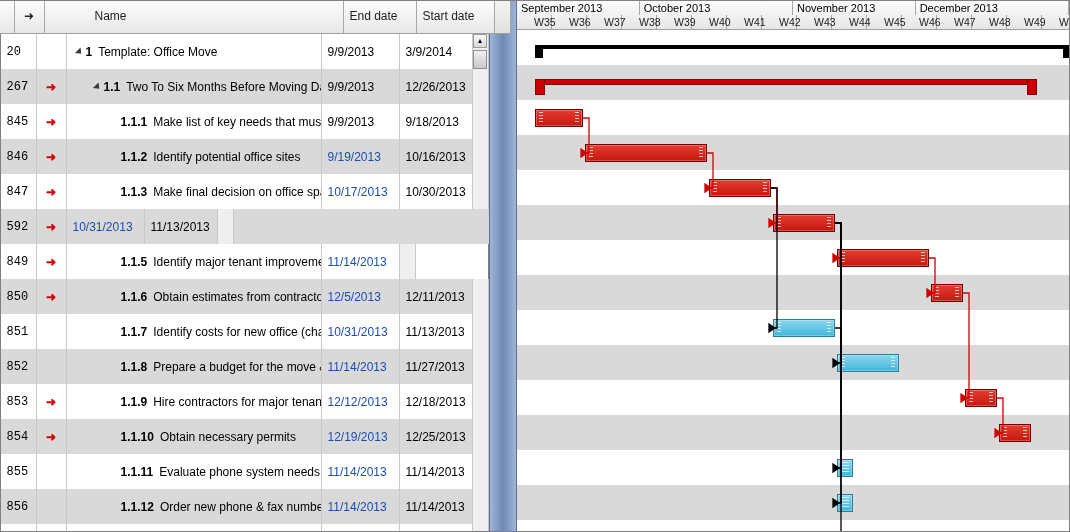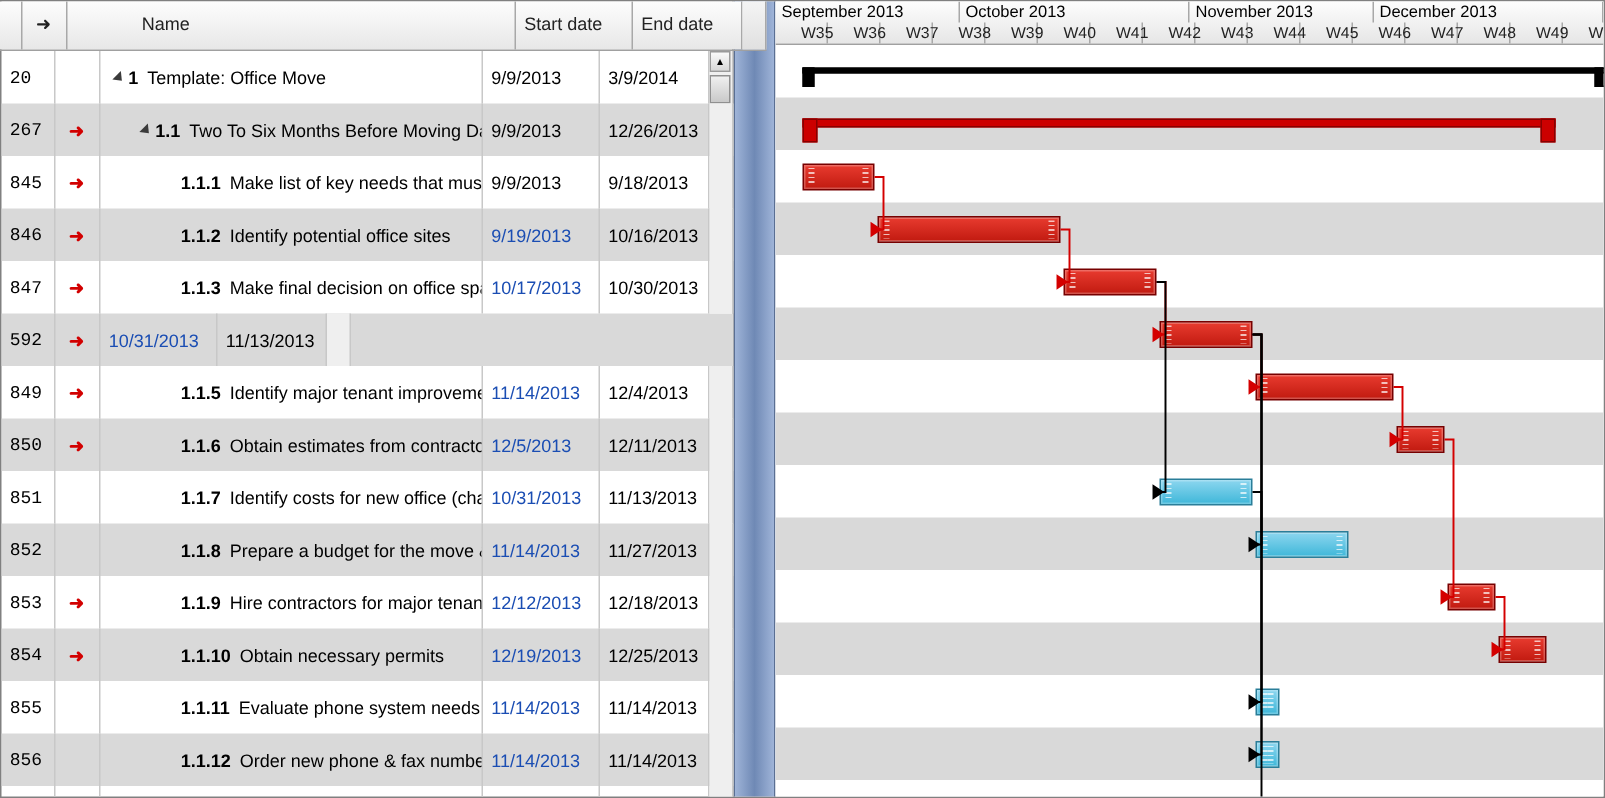--- a/index.html
+++ b/index.html
@@ -175,22 +175,22 @@
 </head>
 <body>
 
 <div class="app">
 
   <div class="grid">
     <div class="grid-header">
       <div class="col col-id">Id</div>
       <div class="col col-arrow">➜</div>
       <div class="col col-name">Name</div>
+      <div class="col col-end">End date</div>
       <div class="col col-start">Start date</div>
-      <div class="col col-end">End date</div>
       <div class="col col-scroll"></div>
     </div>
     <div class="grid-body" id="grid-body">
         <div class="row">
           <div class="cell id">20</div>
           <div class="cell arrow"></div>
           <div class="cell name">
             <span class="indent1"><span class="expander"></span><span class="wbs">1</span><span class="txt">Template: Office Move</span></span>
           </div>
           <div class="cell start">9/9/2013</div>
@@ -249,21 +249,20 @@
           <div class="cell end">11/13/2013</div>
           <div class="cell scroll"></div>
         </div>
         <div class="row">
           <div class="cell id">849</div>
           <div class="cell arrow">➜</div>
           <div class="cell name">
             <span class="indent3"><span class="wbs">1.1.5</span><span class="txt">Identify major tenant improvemen</span></span>
           </div>
           <div class="cell start link-date">11/14/2013</div>
-          <div class="cell end">12/4/2013</div>
           <div class="cell scroll"></div>
         </div>
         <div class="row alt">
           <div class="cell id">850</div>
           <div class="cell arrow">➜</div>
           <div class="cell name">
             <span class="indent3"><span class="wbs">1.1.6</span><span class="txt">Obtain estimates from contractors</span></span>
           </div>
           <div class="cell start link-date">12/5/2013</div>
           <div class="cell end">12/11/2013</div>

